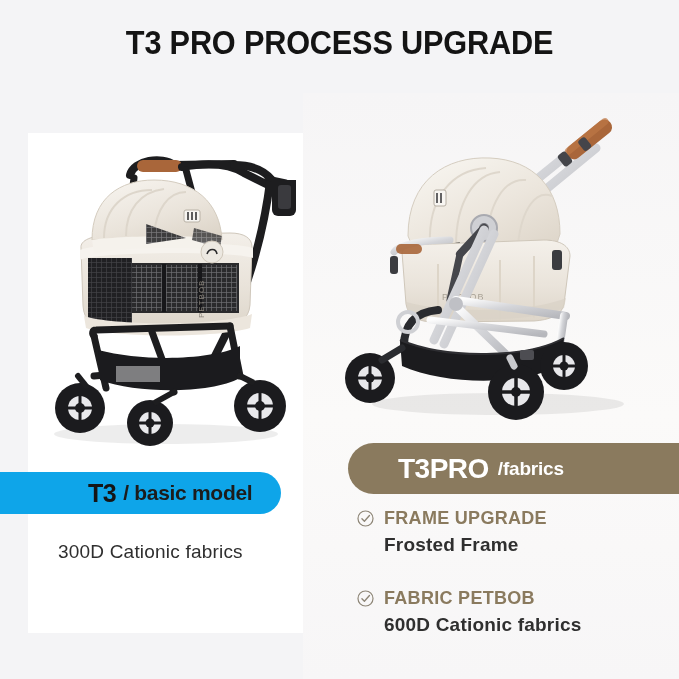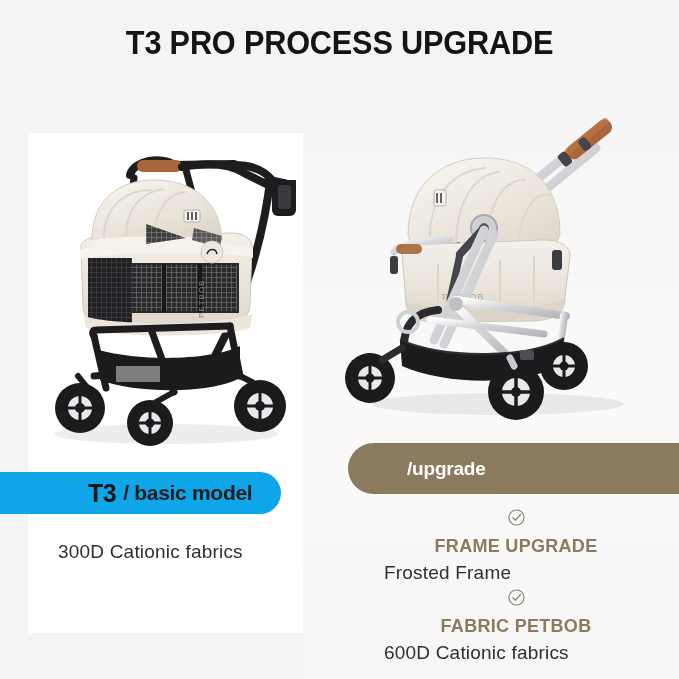--- a/index.html
+++ b/index.html
@@ -74,27 +74,27 @@
   }
   .spec-left .line {
     font-size:19px; font-weight:300; color:#2f2f2f;
     line-height:31px; letter-spacing:0.2px; white-space:nowrap;
   }
 
   
   .upg { position:absolute; left:356px; width:320px; }
   .upg-1 { top:508px; }
   .upg-2 { top:588px; }
-  .upg-head { display:flex; align-items:center; gap:9px;flex-direction:column; }
+  .upg-head { display:flex; align-items:center; gap:9px; }
   .check-icon { width:19px; height:19px; flex:0 0 19px; display:block; }
   .upg-title {
     font-size:18px; font-weight:700; color:#8a7a5e; letter-spacing:0.3px; white-space:nowrap;
   }
   .upg-desc {
-    font-size:19px; font-weight:400; color:#2f2f2f; letter-spacing:0.2px;
+    font-size:19px; font-weight:700; color:#2f2f2f; letter-spacing:0.2px;
     margin-left:28px; margin-top:5px; white-space:nowrap;
   }
 </style>
 </head>
 <body>
 
 <div id="stage">
 
   <div class="title">T3 PRO PROCESS UPGRADE</div>
 
@@ -317,21 +317,22 @@
   <div class="pill-left">
     <span class="big">T3</span>
     <span class="sub">/ basic model</span>
   </div>
 
   <div class="spec-left">
     <div class="line">300D Cationic fabrics</div>
   </div>
 
   <div class="pill-right">
-    <span class="sub">/upgrade</span>
+    <span class="big">T3PRO</span>
+    <span class="sub">/fabrics</span>
   </div>
 
   <div class="upg upg-1">
     <div class="upg-head">
       <svg class="check-icon" viewBox="0 0 24 24">
         <circle cx="12" cy="12" r="9.5" fill="none" stroke="#8d8576" stroke-width="1.5"></circle>
         <path d="M7.5 12.3 L10.6 15.4 L17 8.2" fill="none" stroke="#8d8576" stroke-width="1.7" stroke-linecap="round" stroke-linejoin="round"></path>
       </svg>
       <span class="upg-title">FRAME UPGRADE</span>
     </div>

